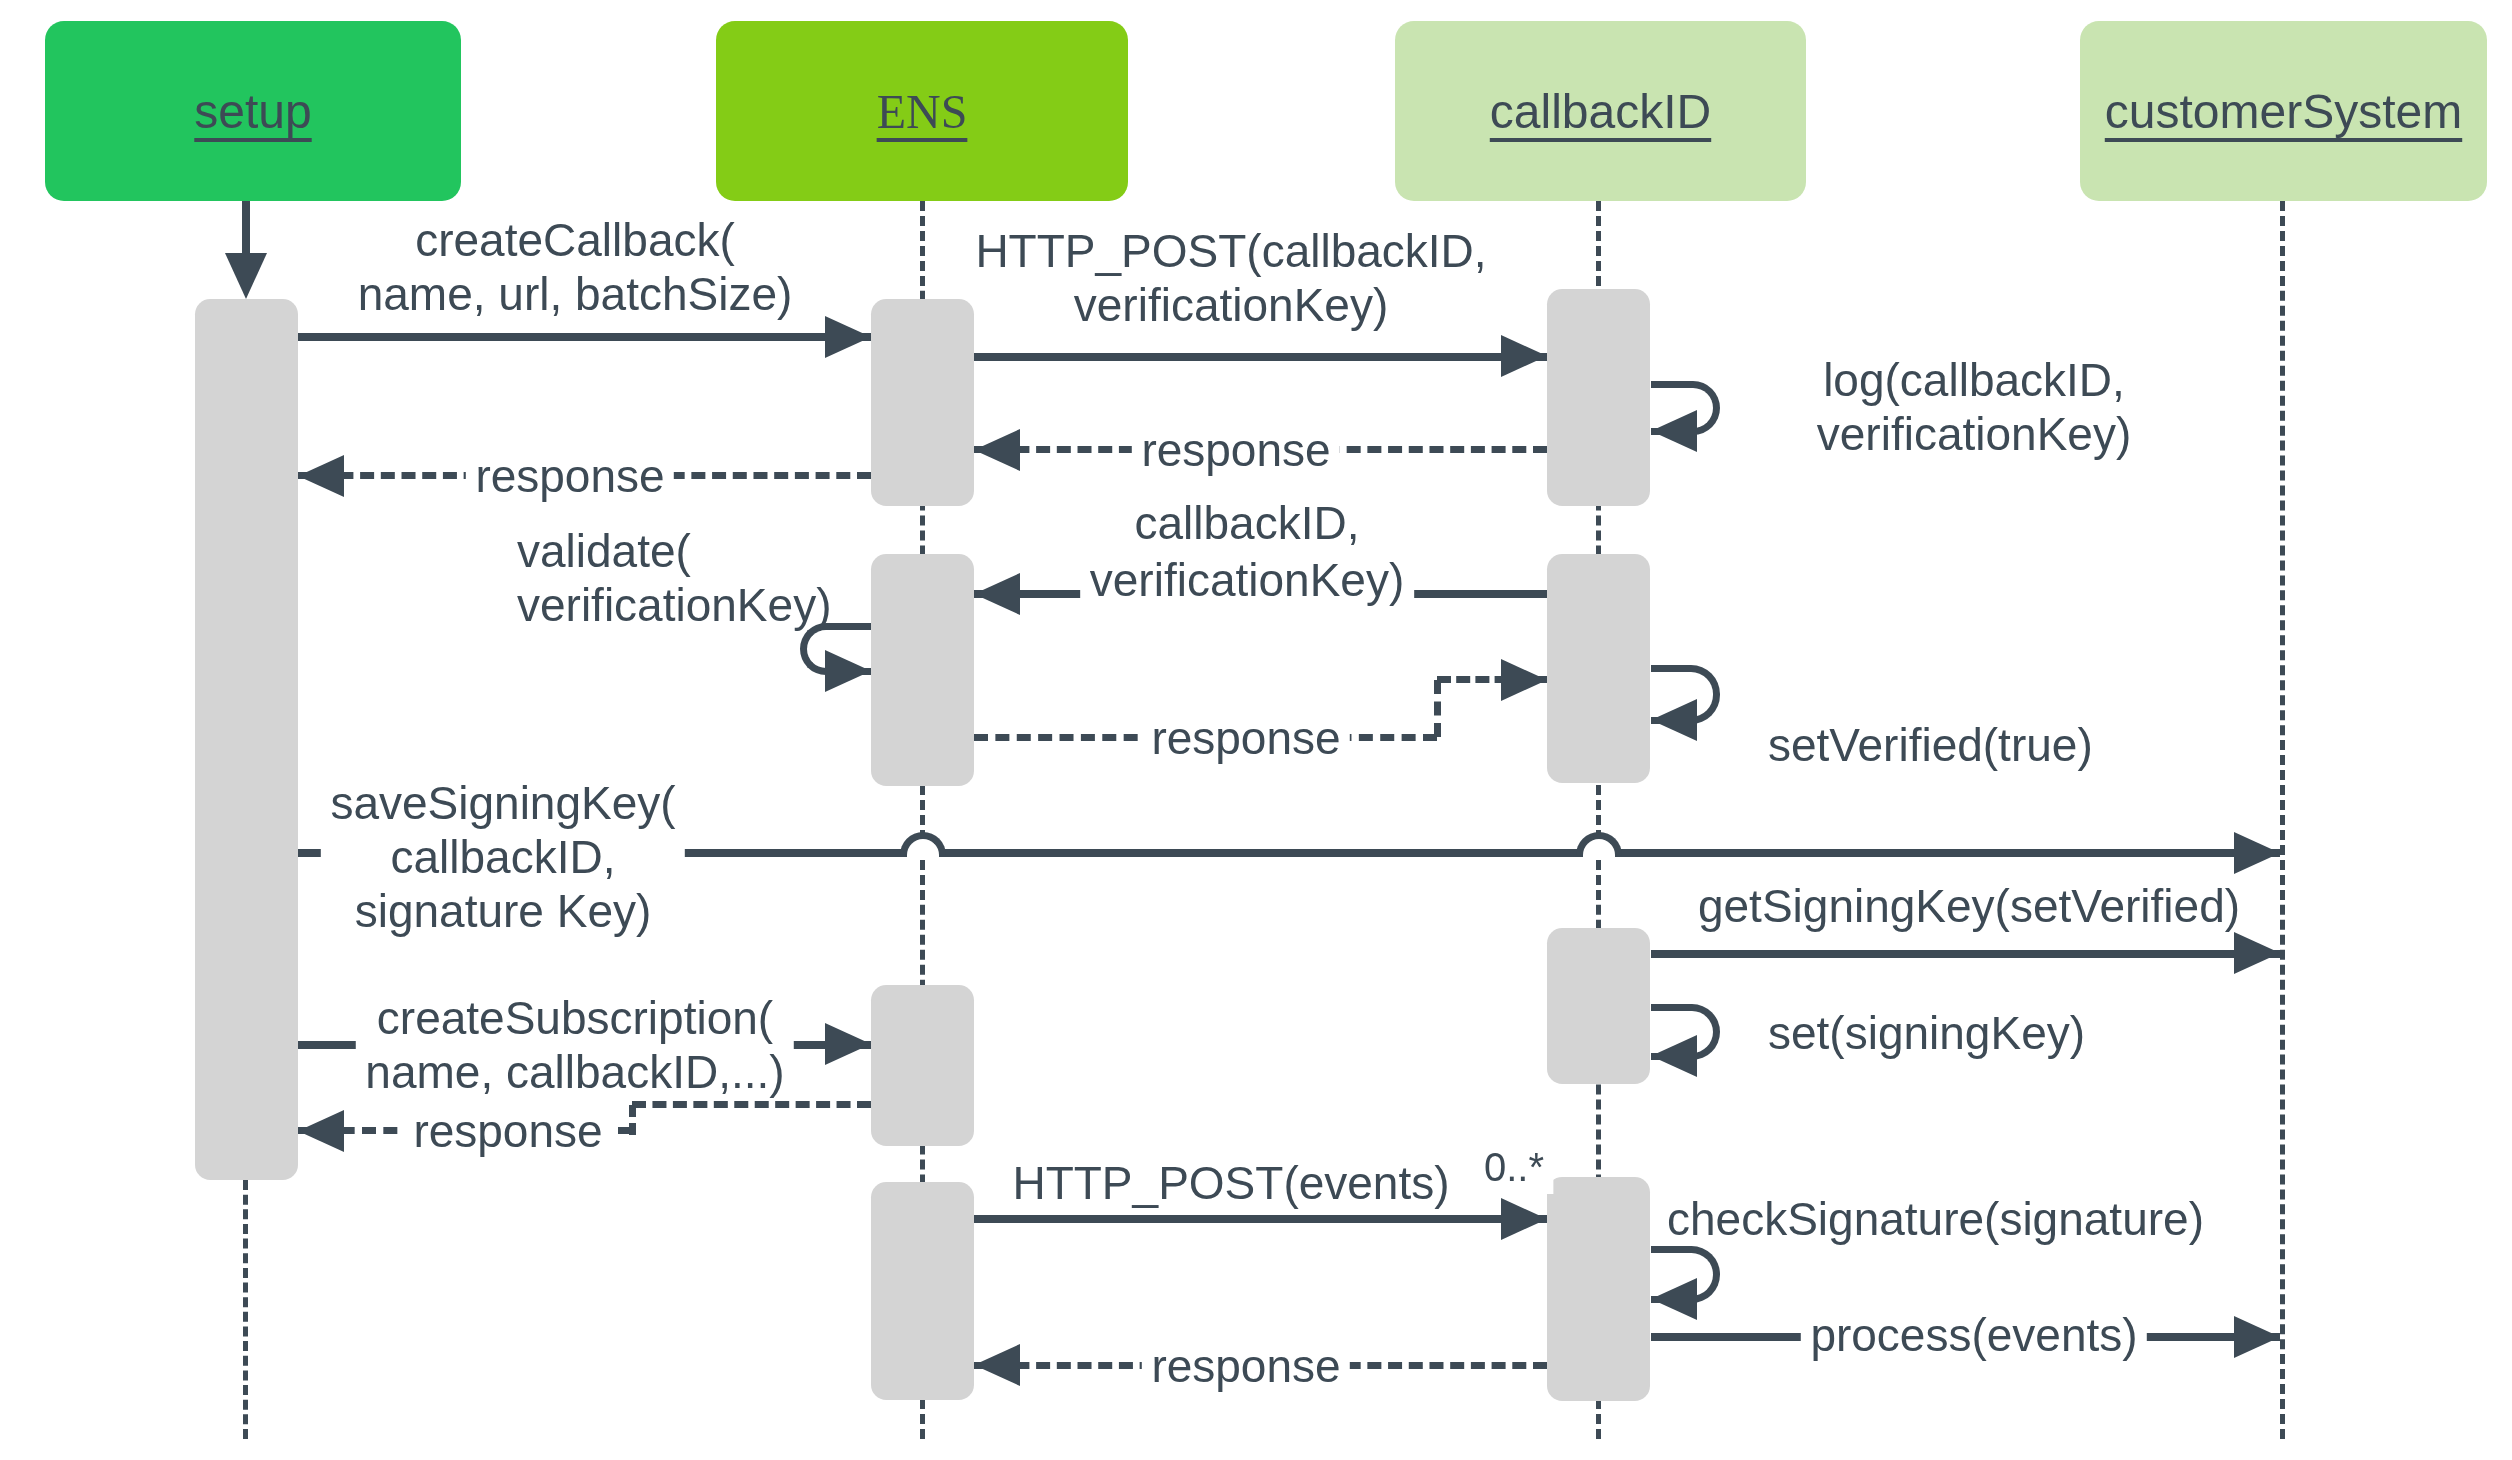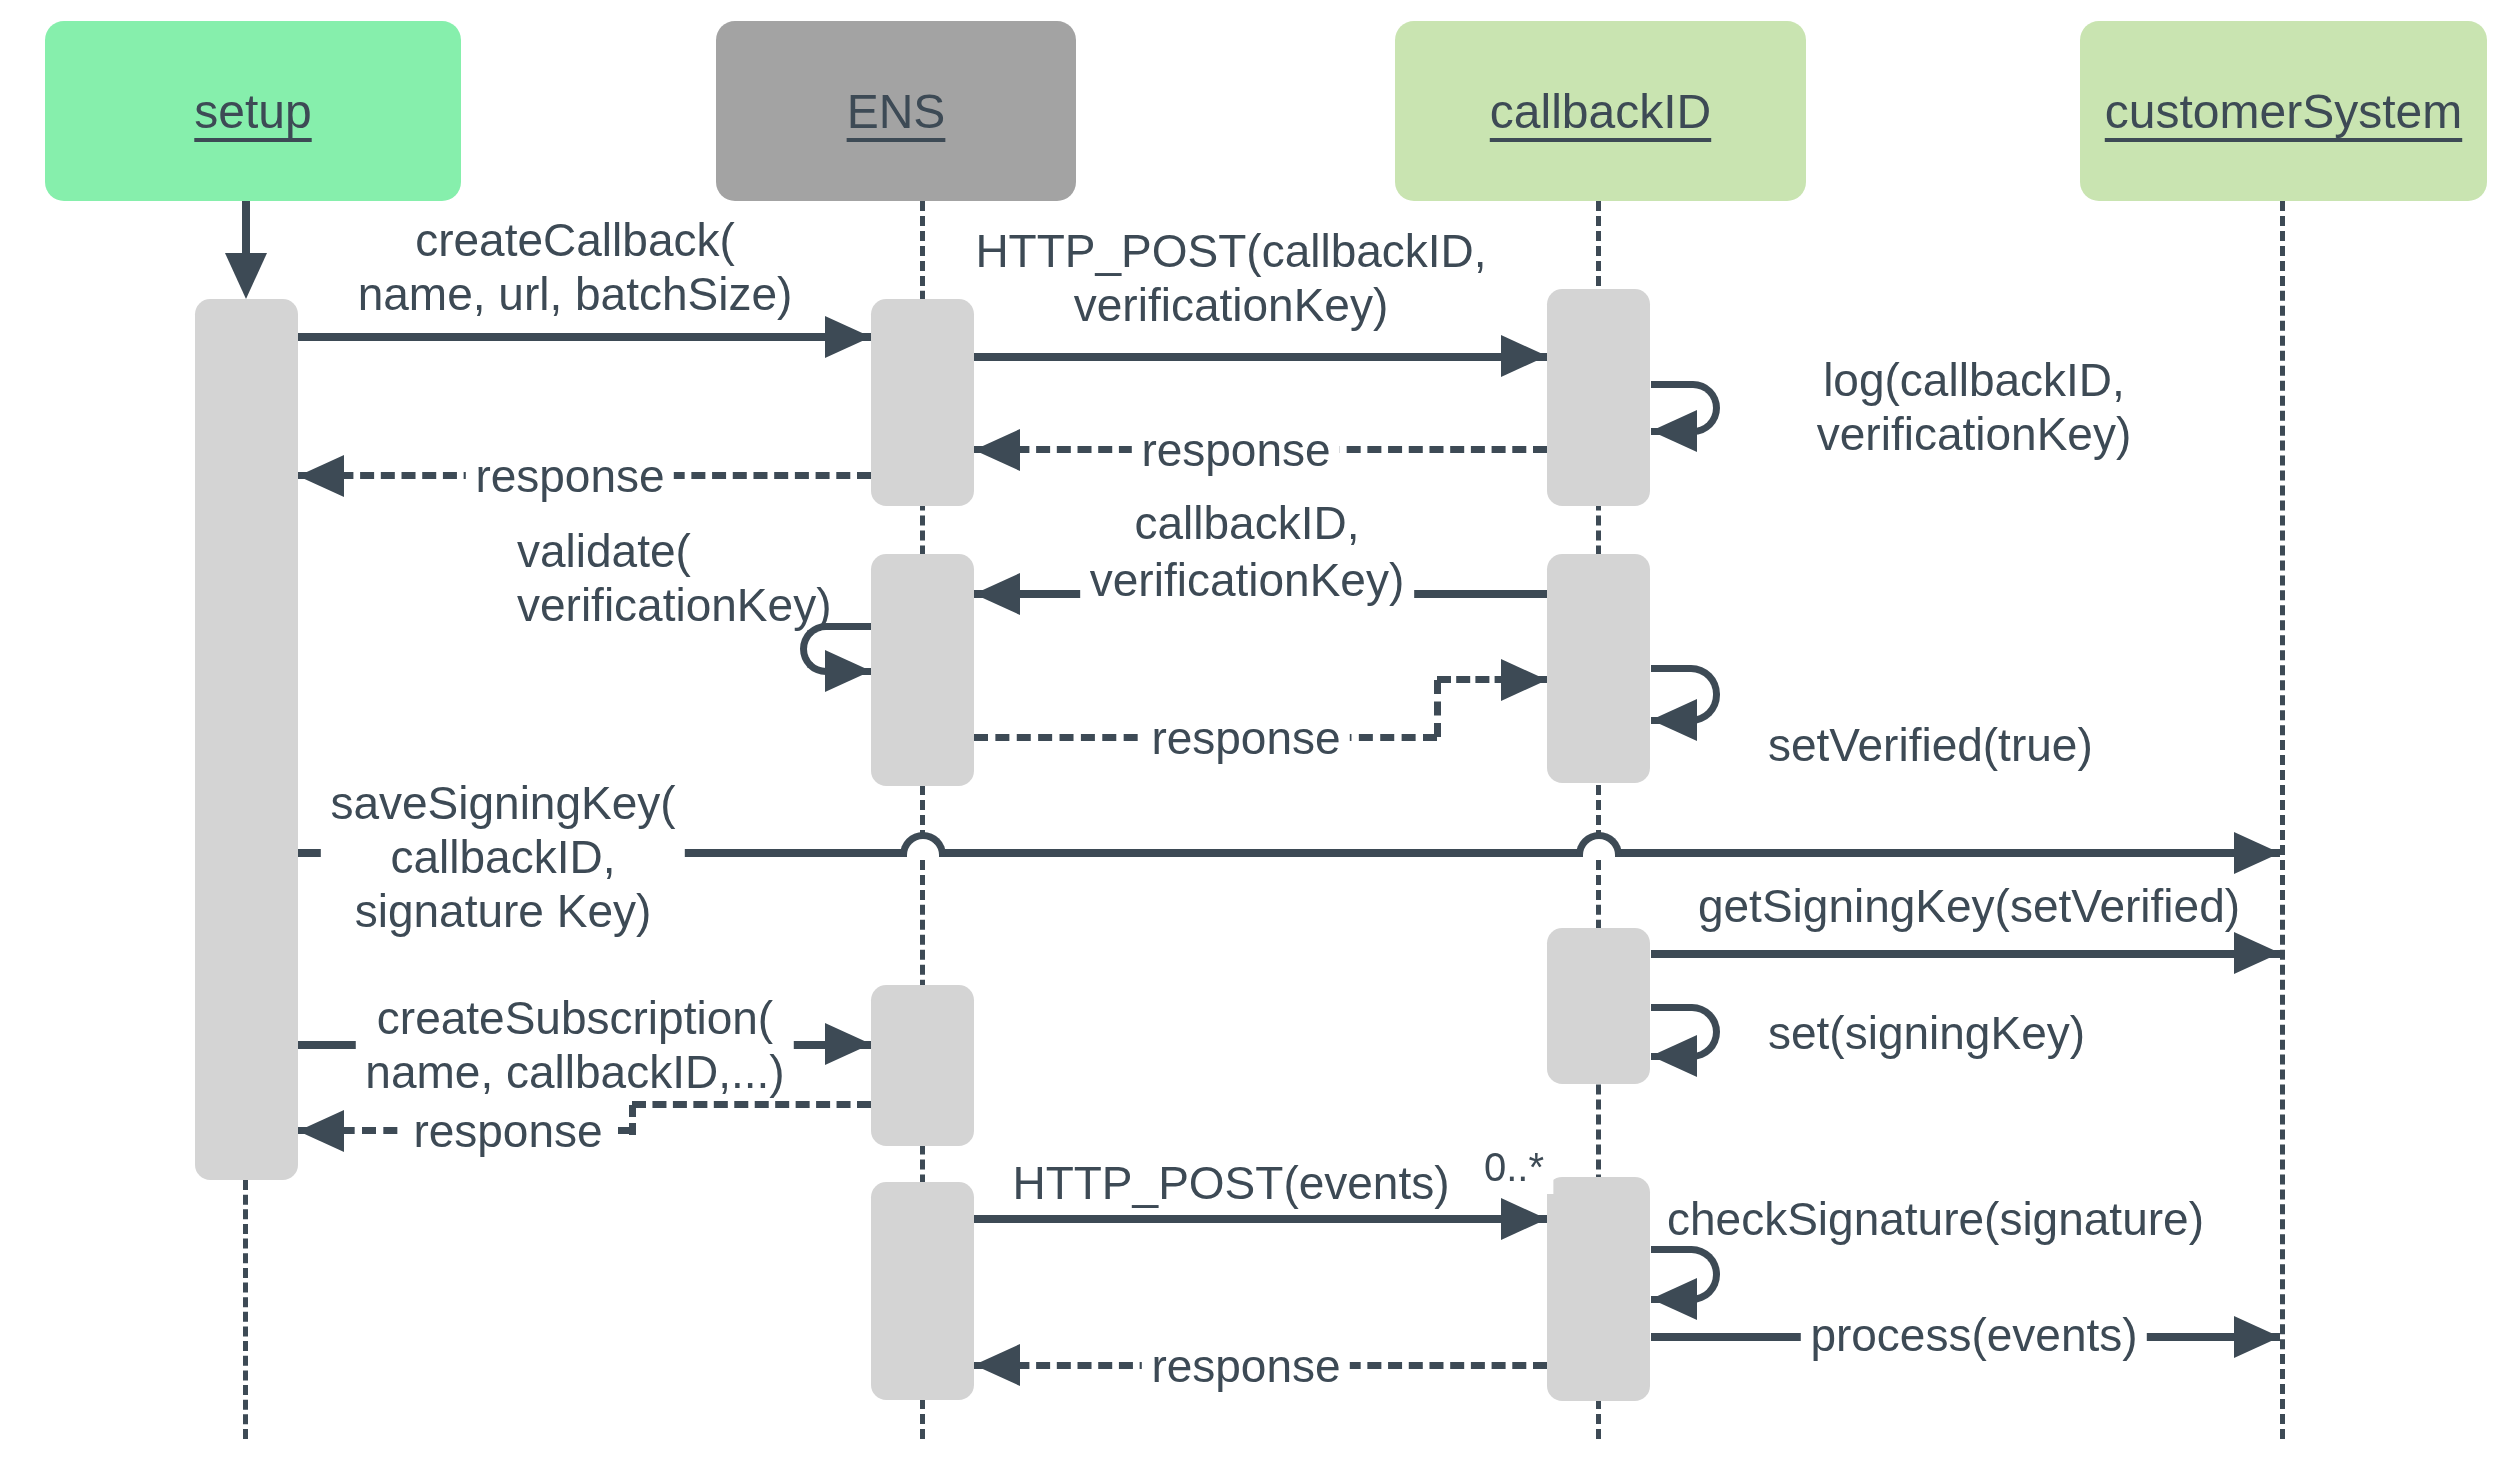--- a/index.html
+++ b/index.html
@@ -38,24 +38,24 @@
 </head>
 <body>
 
 <div class="canvas" style="--slate: #3d4a55; --bar: #d4d4d4; background: rgb(255, 255, 255);">
 
   <div class="lifeline" style="left:243px; top:1180px; height:259px;"></div>
   <div class="lifeline" style="left:920px; top:201px; height:1238px;"></div>
   <div class="lifeline" style="left:1596px; top:201px; height:1238px;"></div>
   <div class="lifeline" style="left:2280px; top:201px; height:1238px;"></div>
 
-  <div class="pbox" style="left: 45px; width: 416px; background: #86efac; text-align: right;">
+  <div class="pbox" style="left: 45px; width: 416px; background: #22c55e; text-align: right;">
     <span>setup</span>
   </div>
-  <div class="pbox" style="left: 716px; width: 360px; background: #a3a3a3;">
+  <div class="pbox" style="left: 716px; width: 412px; background: #84cc16; font-family: Liberation Serif, serif;">
     <span>ENS</span>
   </div>
   <div class="pbox" style="left: 1395px; width: 411px; background: rgb(201, 228, 177);">
     <span>callbackID</span>
   </div>
   <div class="pbox" style="left: 2080px; width: 407px; background: rgb(201, 228, 177);">
     <span>customerSystem</span>
   </div>
 
   <div class="vline" style="left:242px; top:201px; height:59px;"></div>

